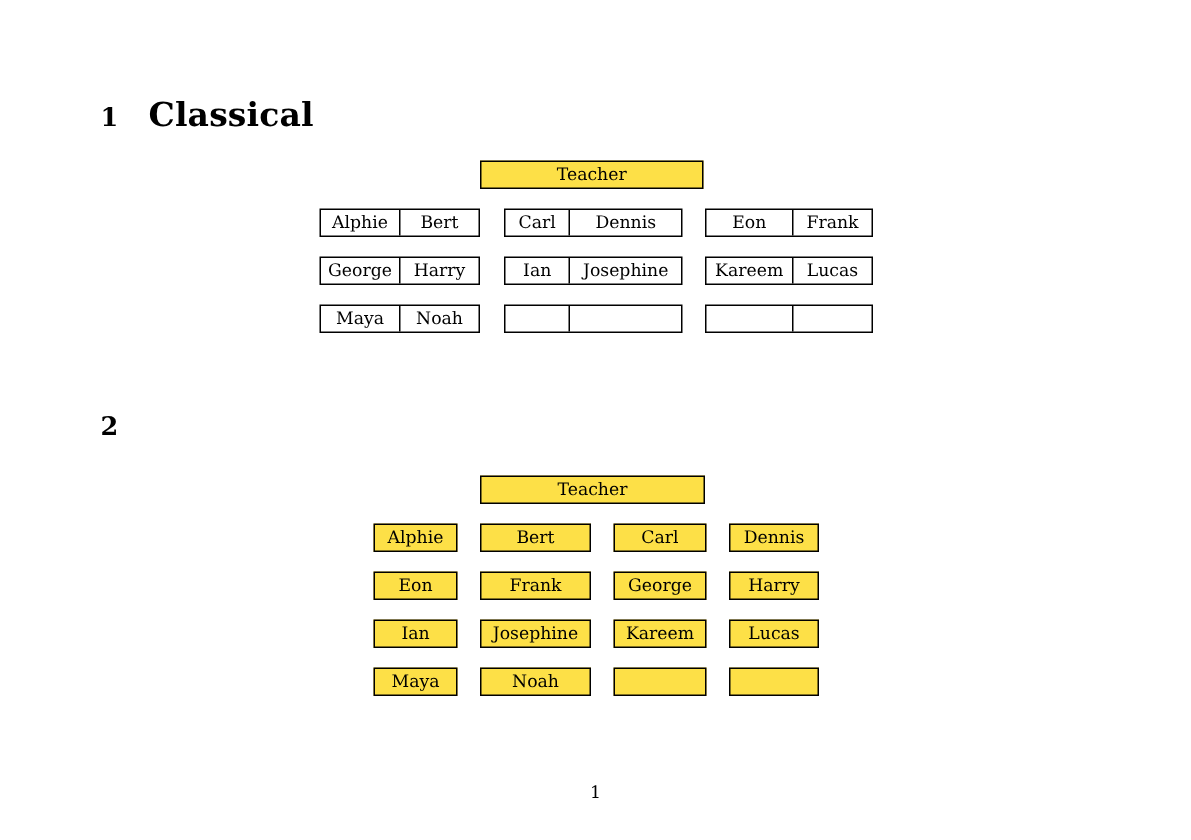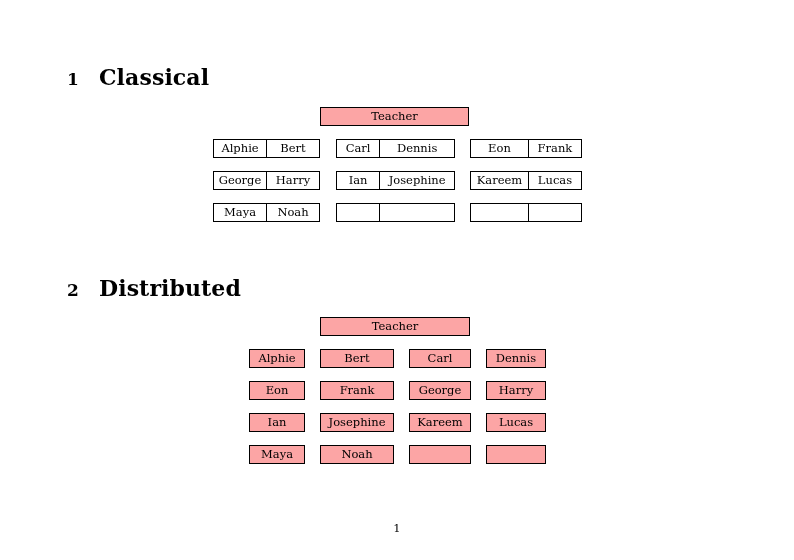--- a/index.html
+++ b/index.html
@@ -39,21 +39,21 @@
   .section-heading .sec-title {
     font-size: 22px;
   }
   #heading-classical   { left: 67px; top: 64px; }
   #heading-distributed { left: 67px; top: 275px; }
 
   
   .box {
     position: absolute;
     border: 1px solid #000000;
-    background: #fca5a5;
+    background: #fde047;
     box-sizing: border-box;
     font-size: 11.5px;
     line-height: 1;
     display: flex;
     align-items: center;
     justify-content: center;
     text-align: center;
     white-space: nowrap;
     overflow: hidden;
   }
@@ -141,21 +141,20 @@
     <div class="cell" style="width:58px;">Kareem</div>
     <div class="cell" style="width:54px;">Lucas</div>
   </div>
   <div class="pair-table" style="left:470px; top:203px; width:112px;">
     <div class="cell" style="width:58px;"></div>
     <div class="cell" style="width:54px;"></div>
   </div>
 
   <div class="section-heading" id="heading-distributed">
     <span class="sec-num">2</span>
-    <span class="sec-title">Distributed</span>
   </div>
 
   <div class="box teacher-box" id="s2-teacher" style="left:320px; top:317px; width:150px;">Teacher</div>
 
   <div class="box" style="left:249px; top:349px; width:56px; height:19px;">Alphie</div>
   <div class="box" style="left:320px; top:349px; width:74px; height:19px;">Bert</div>
   <div class="box" style="left:409px; top:349px; width:62px; height:19px;">Carl</div>
   <div class="box" style="left:486px; top:349px; width:60px; height:19px;">Dennis</div>
 
   <div class="box" style="left:249px; top:381px; width:56px; height:19px;">Eon</div>

